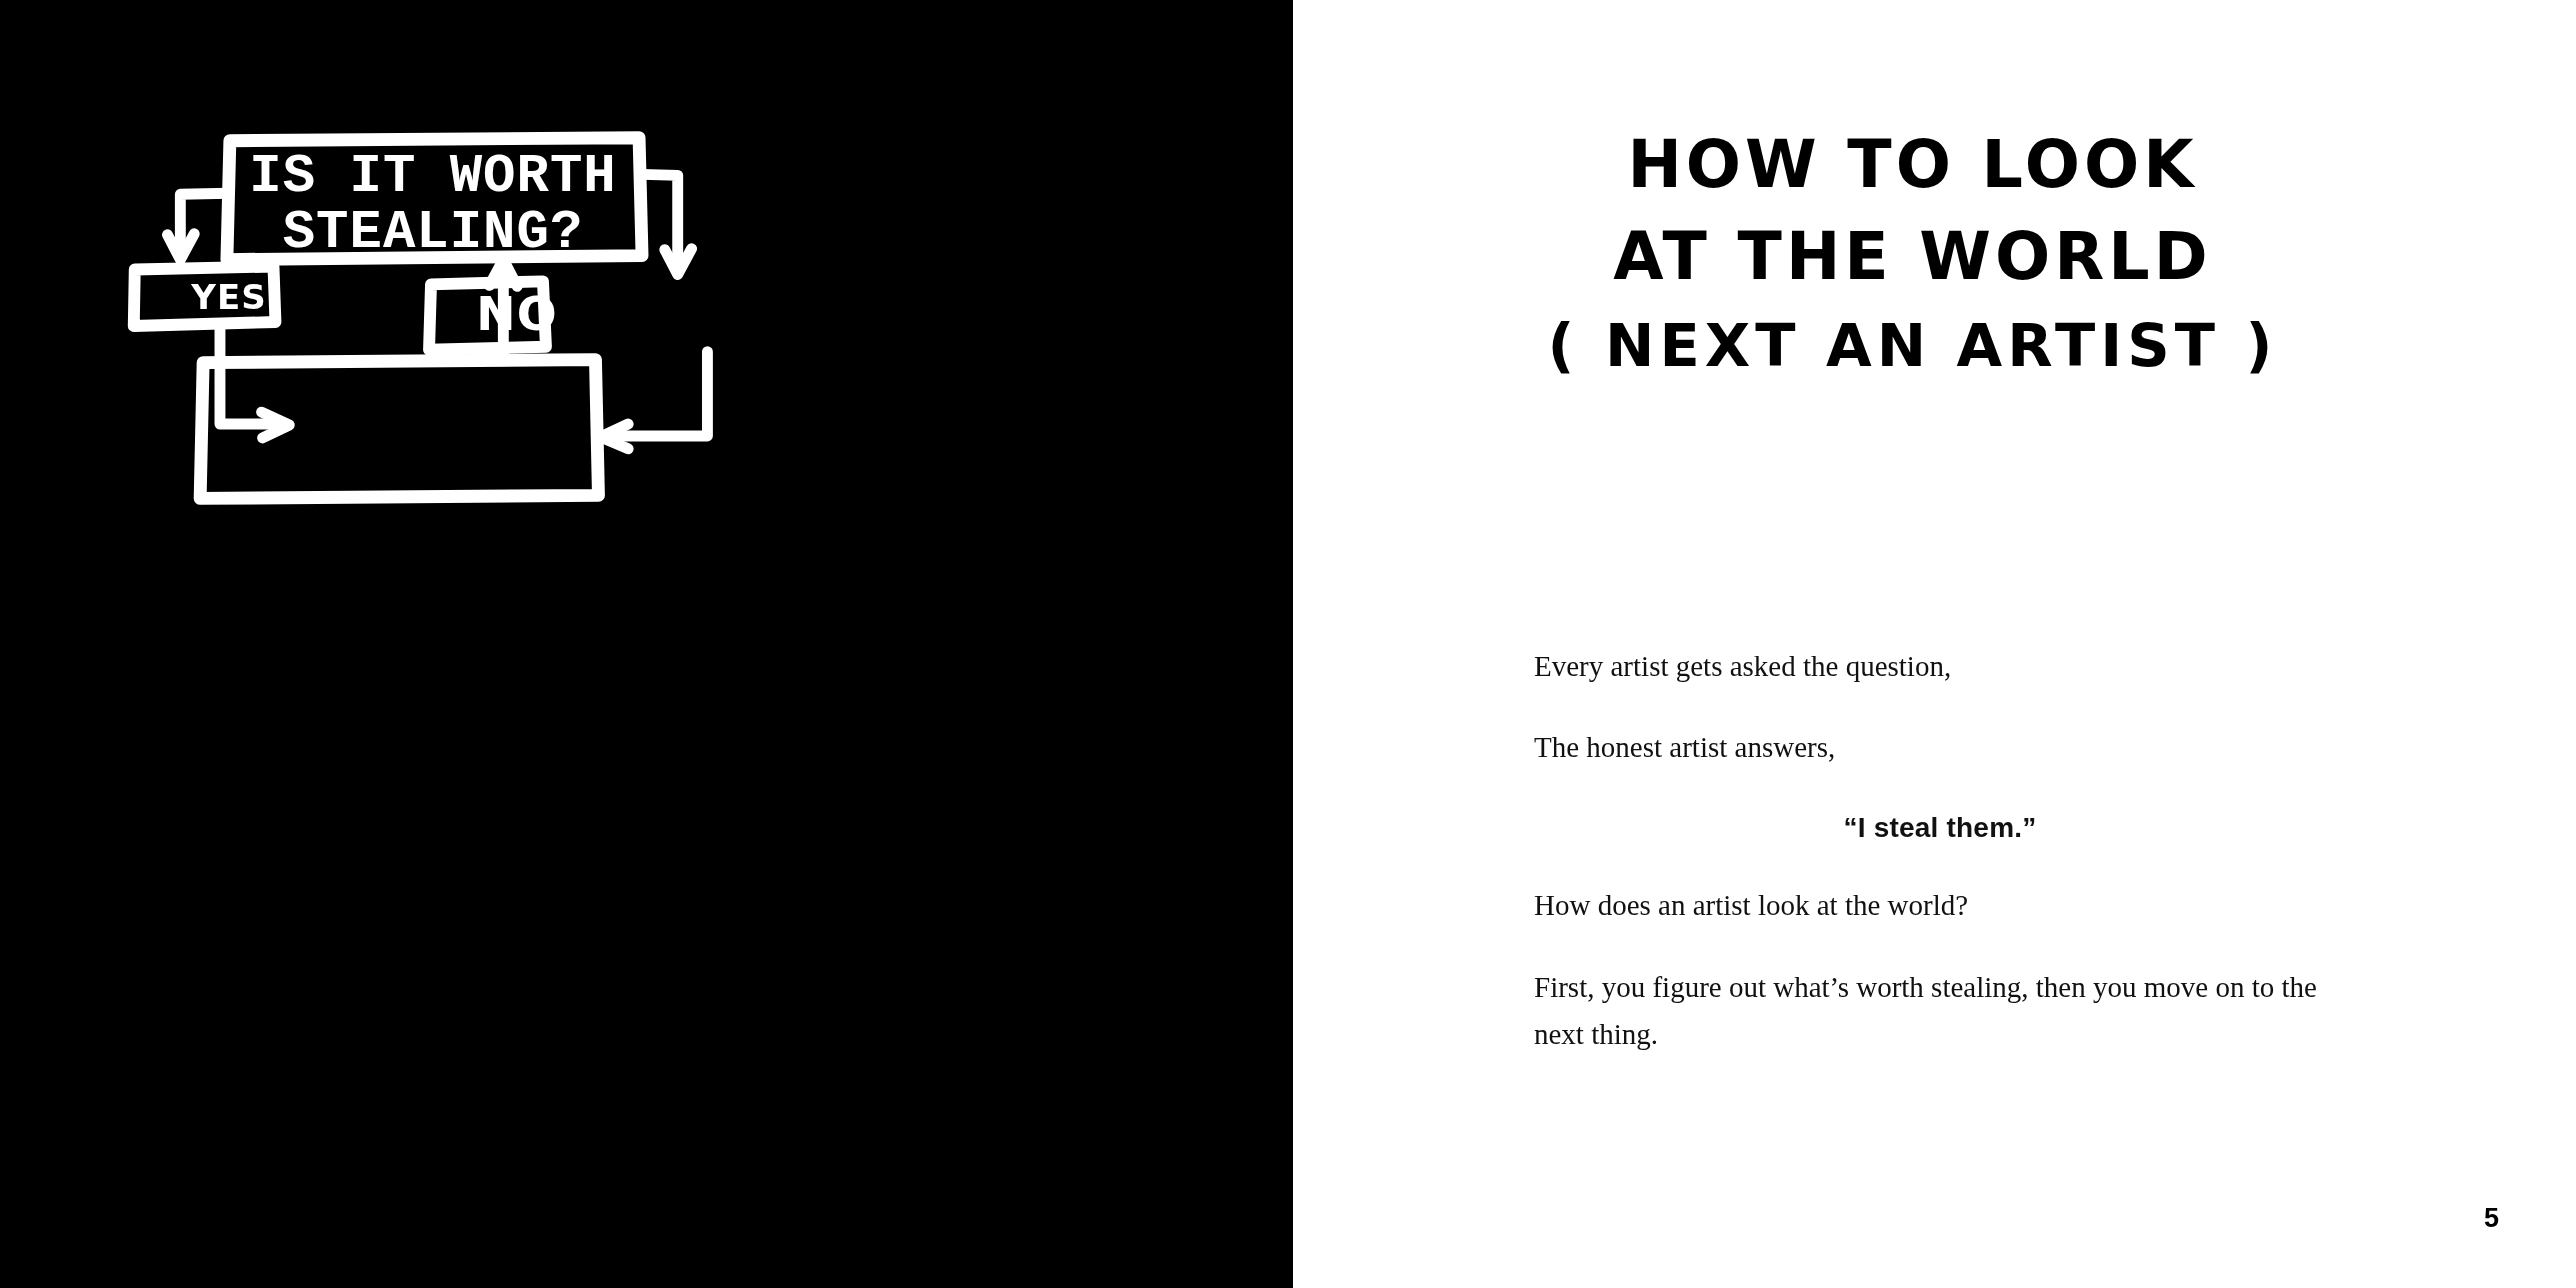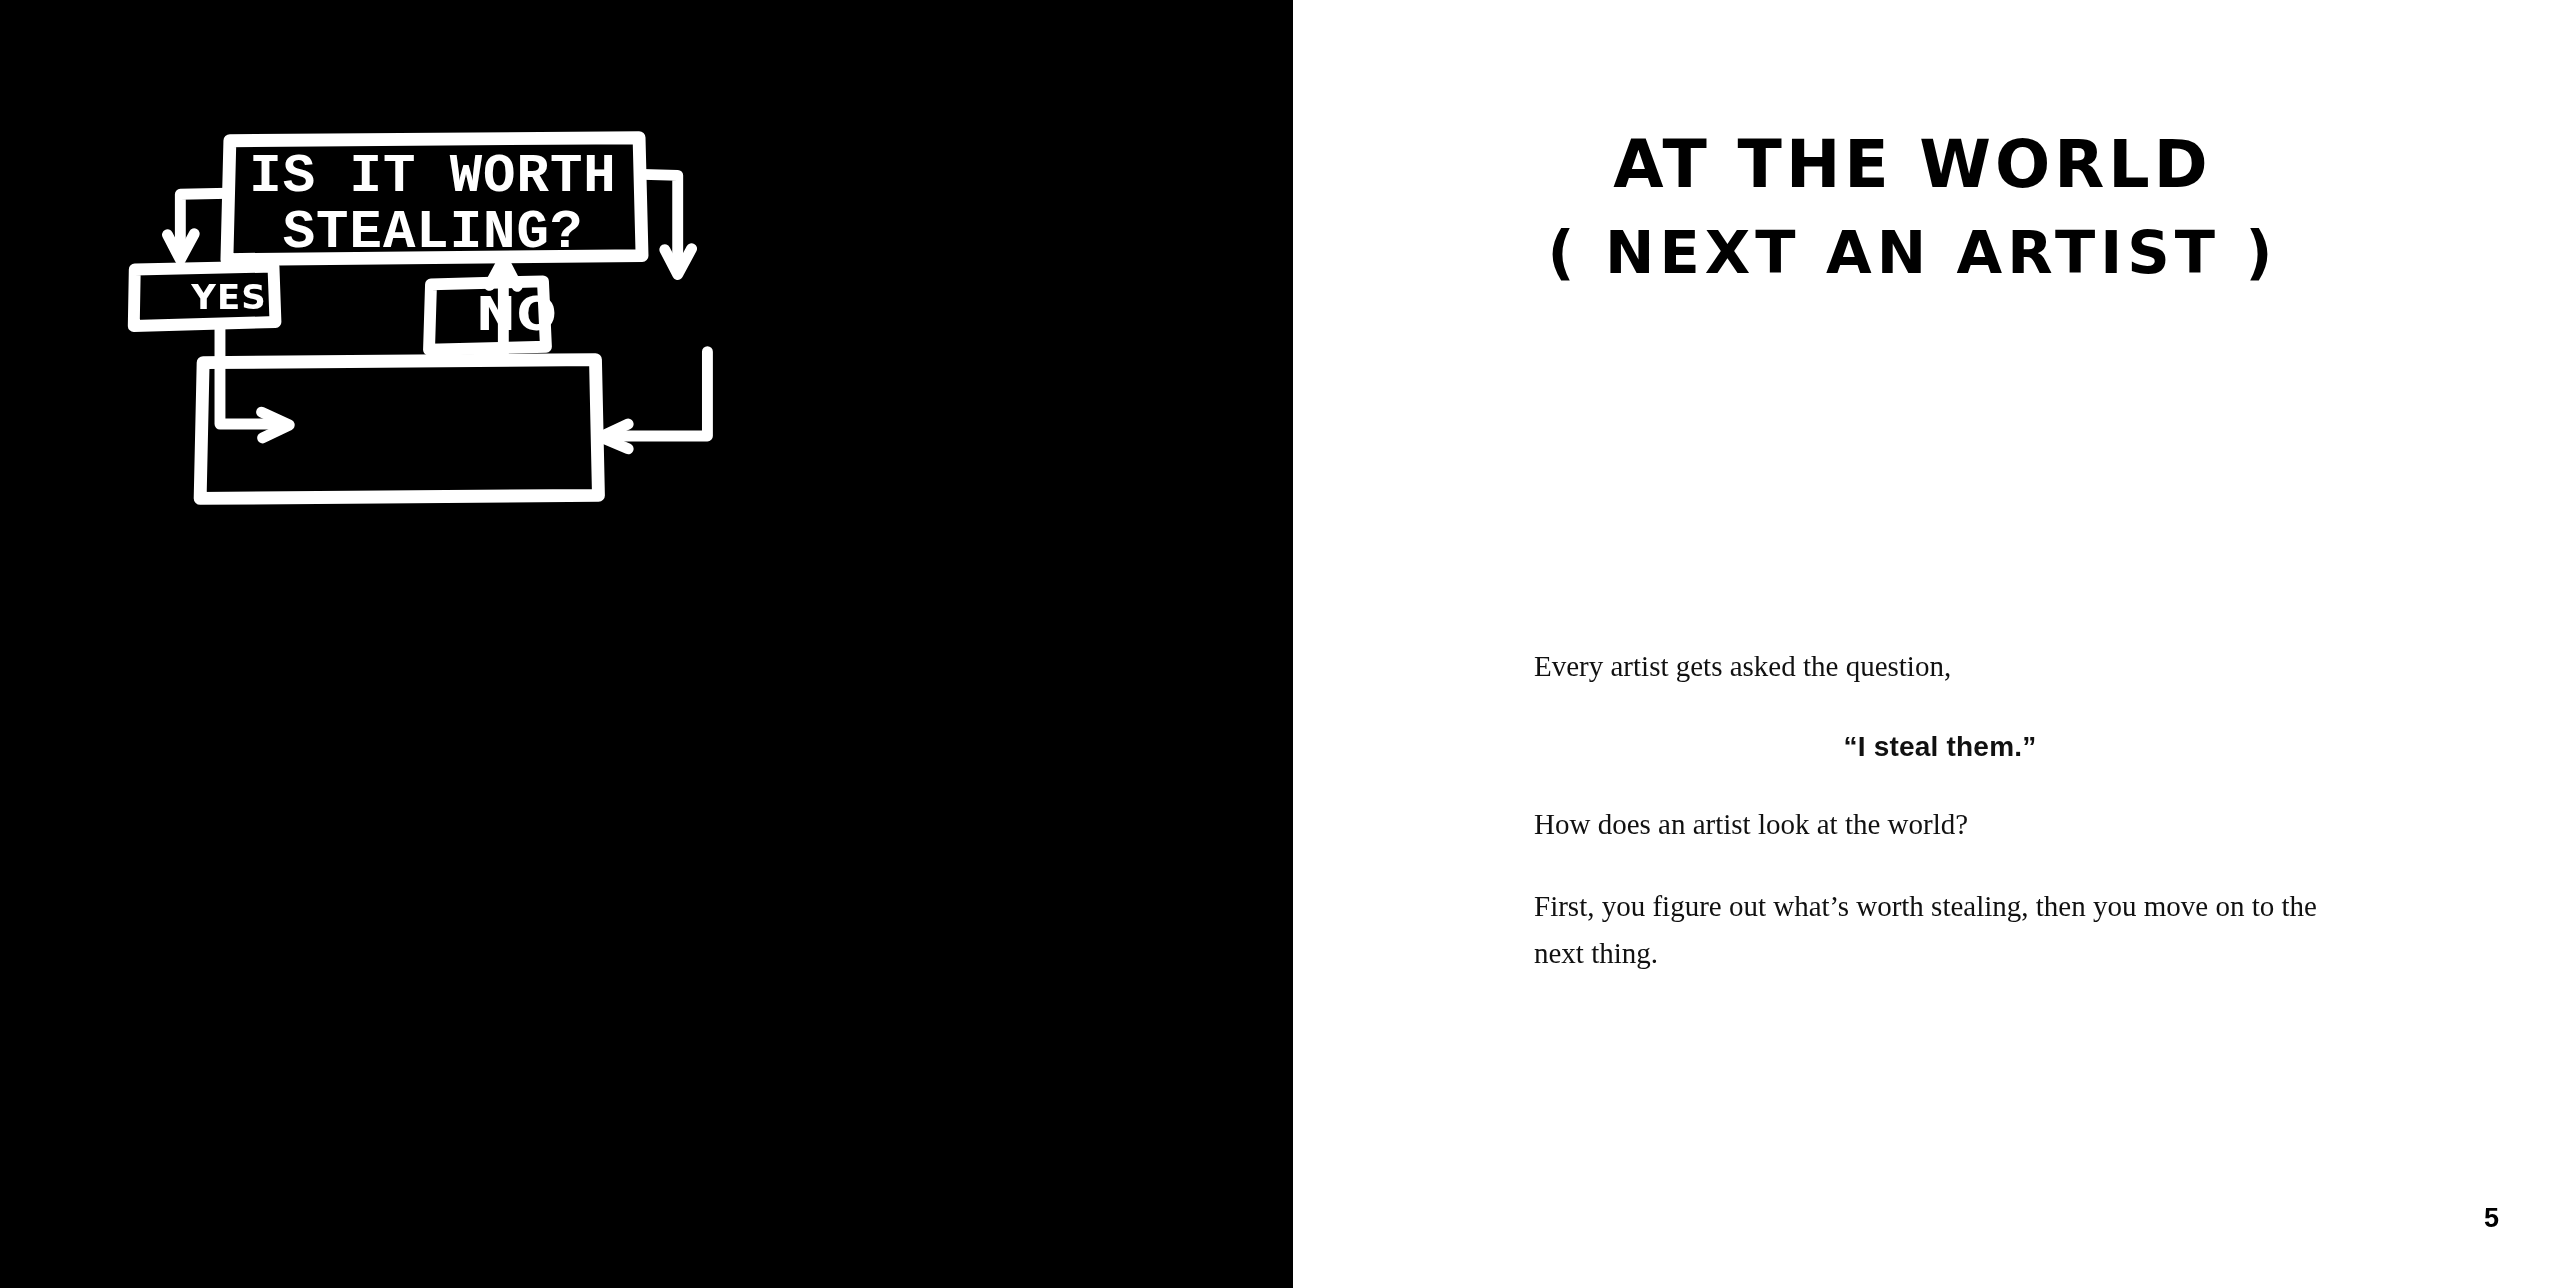--- a/index.html
+++ b/index.html
@@ -181,26 +181,28 @@
 
     <div class="node-text node-worth">IS IT WORTH
 STEALING?</div>
     <div class="node-text node-yes">YES</div>
     <div class="node-text node-no">NO</div>
   </div>
 
   <div class="page-right">
 
     <div class="headline">
+      <span class="line line1">HOW TO LOOK</span>
       <span class="line line2">AT THE WORLD</span>
       <span class="line line3">( NEXT AN ARTIST )</span>
     </div>
 
     <div class="body-copy">
       <p>Every artist gets asked the question,</p>
+      <p>The honest artist answers,</p>
       <p class="quote">“I steal them.”</p>
       <p>How does an artist look at the world?</p>
       <p class="last">First, you figure out what’s worth stealing, then you move on to the next thing.</p>
     </div>
 
     <div class="page-number">5</div>
   </div>
 
 </div>
 

